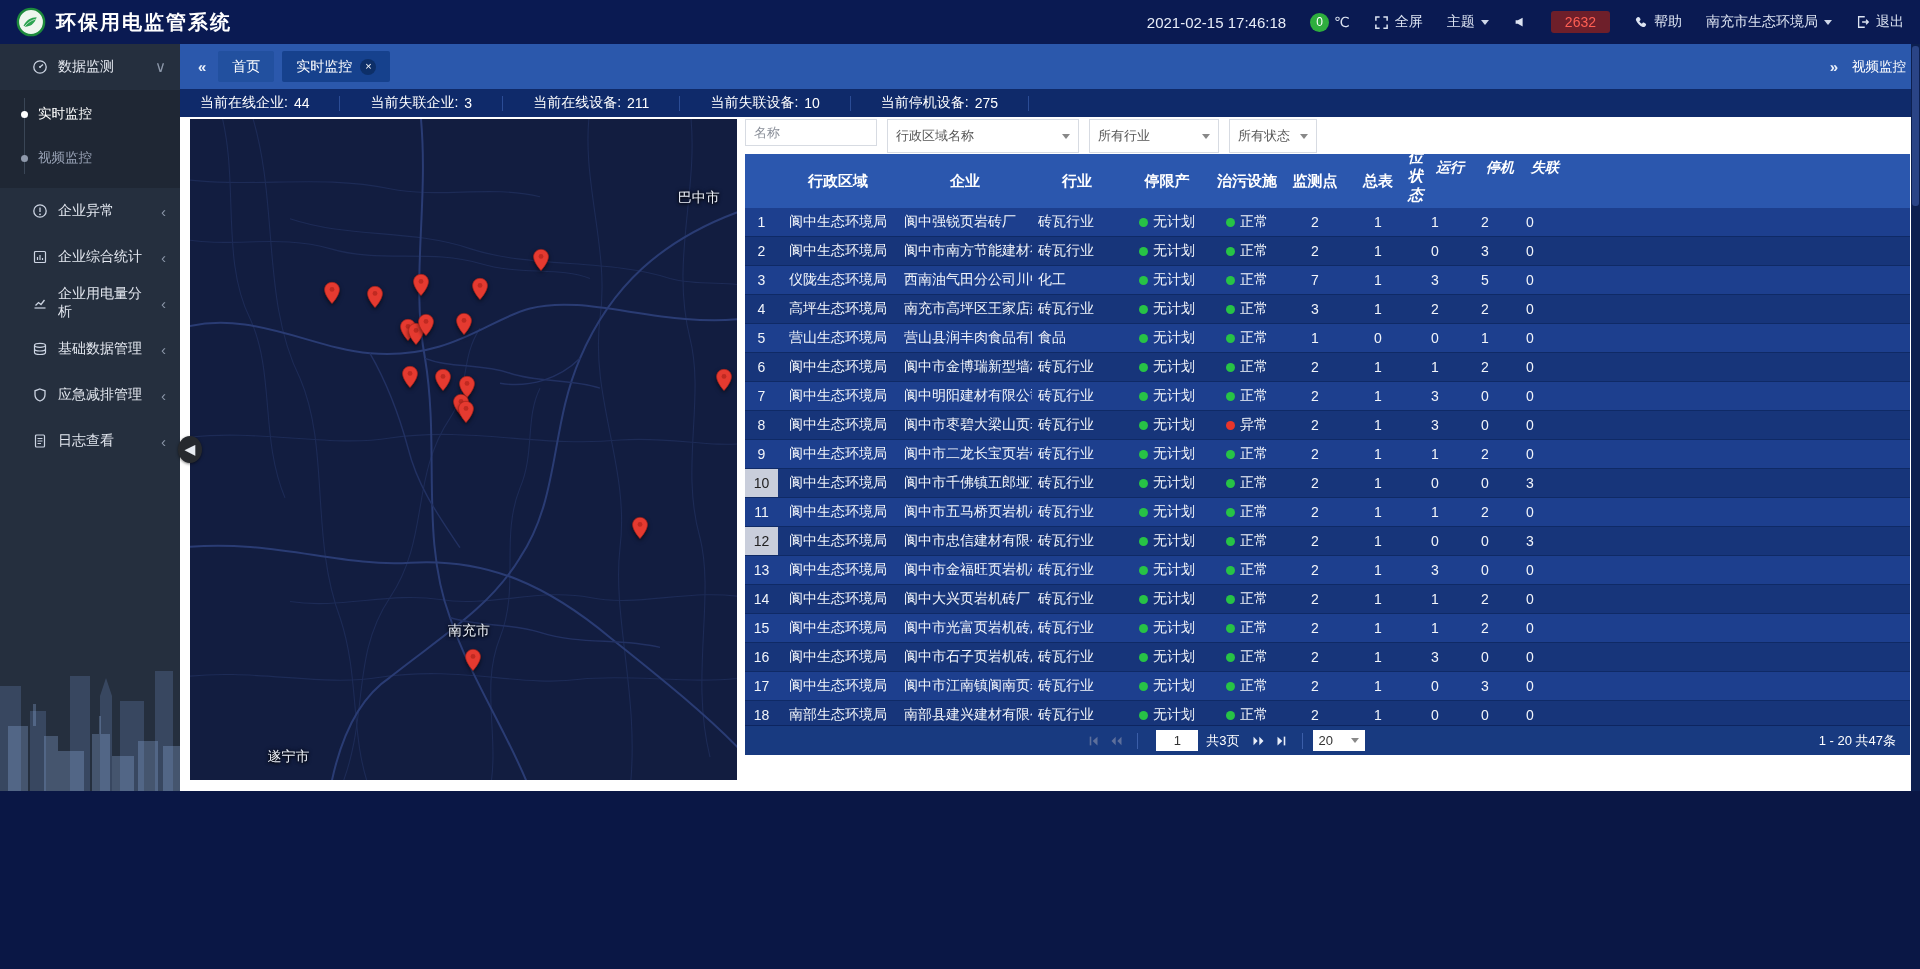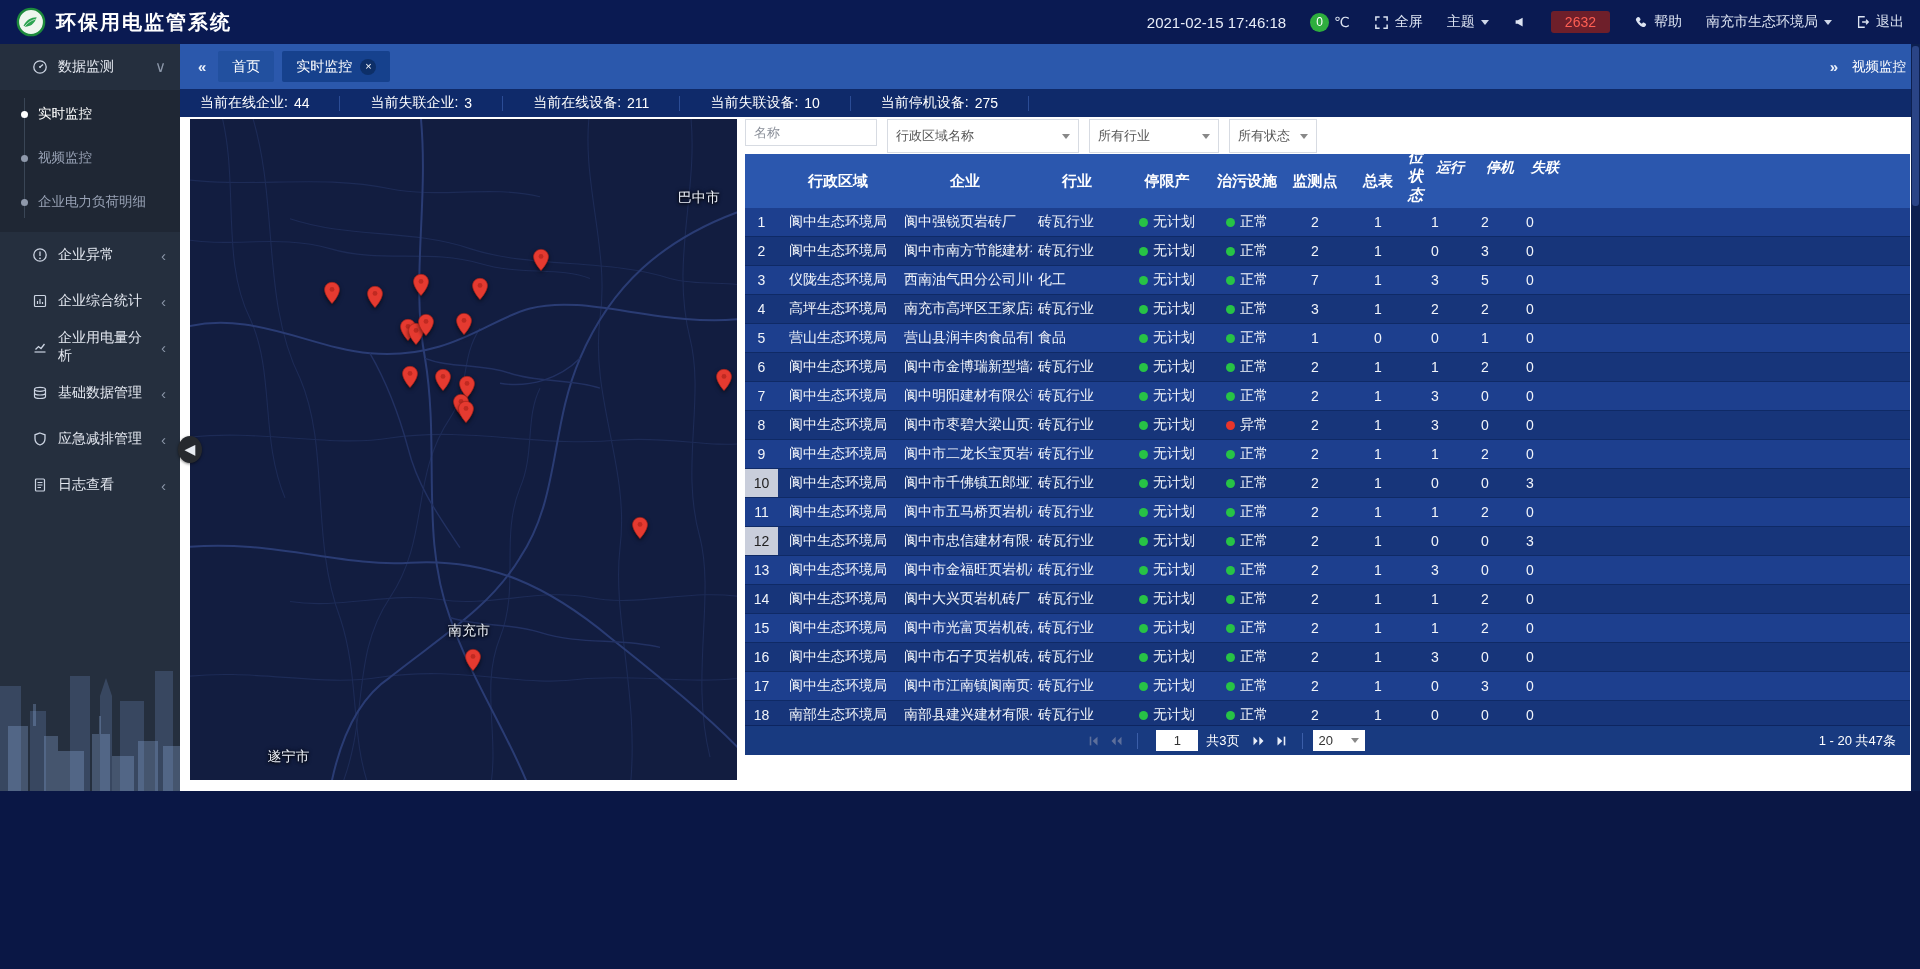--- a/index.html
+++ b/index.html
@@ -190,24 +190,20 @@
           </div>
           <div class="side-sub">
             <div class="side-sub-item active">
               <span class="bullet"></span>
               <span>实时监控</span>
             </div>
             <div class="side-sub-item">
               <span class="bullet"></span>
               <span>视频监控</span>
             </div>
-            <div class="side-sub-item">
-              <span class="bullet"></span>
-              <span>企业电力负荷明细</span>
-            </div>
           </div>
           <div class="side-group">
             <span class="sicon">
               <svg viewBox="0 0 16 16">
                 <circle cx="8" cy="8" r="6.2" fill="none" stroke="currentColor" stroke-width="1.3"></circle>
                 <path d="M8 4.5V9" stroke="currentColor" stroke-width="1.3"></path>
                 <circle cx="8" cy="11.3" r=".9" fill="currentColor"></circle>
               </svg>
             </span>
             <span class="slabel">企业异常</span>

